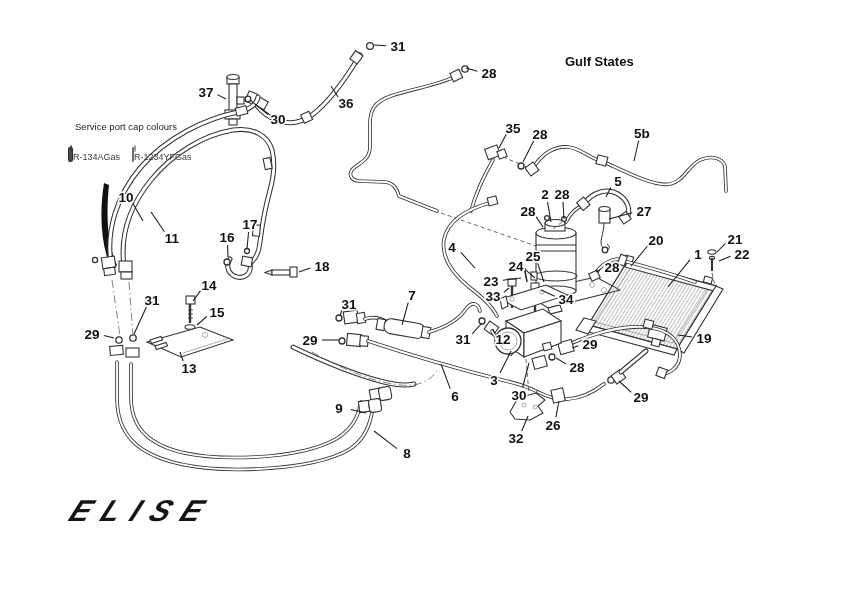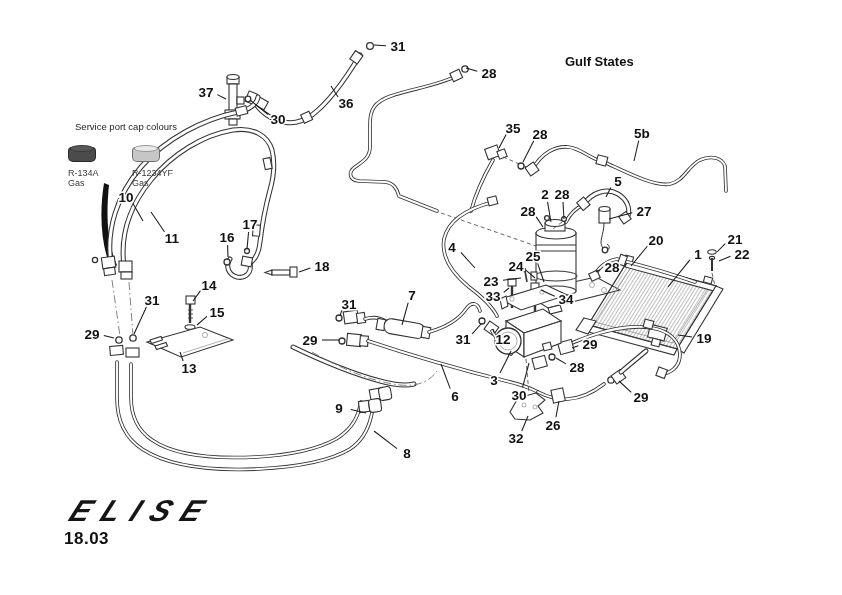--- a/index.html
+++ b/index.html
@@ -20,21 +20,21 @@
   .oring{fill:#fff;stroke:#333;stroke-width:1.3}
   .leader{stroke:#1a1a1a;stroke-width:1.05}
   .callout-text{font:700 13.5px "Liberation Sans",sans-serif;fill:#111;
                 paint-order:stroke;stroke:#fff;stroke-width:3px;}
   .region-label{font:700 13px "Liberation Sans",sans-serif;fill:#111}
 
   
   .legend{position:absolute;left:62px;top:121px;width:128px;z-index:3}
   .legend-title{font-size:9.5px;color:#222;text-align:center;margin-bottom:11px;white-space:nowrap}
   .caps-row{display:flex;justify-content:center;gap:12px}
-  .cap-item{display:flex;flex-direction:column;align-items:flex-start;width:52px}
+  .cap-item{display:flex;flex-direction:row;align-items:flex-end;width:52px}
   .cap{width:26px;height:13px;border-radius:4px 4px 5px 5px;border:1px solid rgba(0,0,0,.45);
        position:relative;margin-top:4px}
   .cap::before{content:"";position:absolute;left:1px;right:1px;top:-3px;height:7px;border-radius:50%;
        background:inherit;border:1px solid rgba(0,0,0,.35);box-sizing:border-box;filter:brightness(1.18)}
   .cap-name{font-size:9px;color:#3a3a3a;margin-top:6px;white-space:nowrap}
   .cap-gas{font-size:9px;color:#3a3a3a;margin-top:0}
 
   
   .logo-block{position:absolute;left:64px;top:494px;z-index:3}
   .logo{font-style:italic;font-weight:800;font-size:30px;letter-spacing:11px;color:#151515;
@@ -436,16 +436,15 @@
     <div class="cap-item">
       <div class="cap" style="background-color: rgb(198, 198, 198);"></div>
       <div class="cap-name">R-1234YF</div>
       <div class="cap-gas">Gas</div>
     </div>
   </div>
 </div>
 
 <div class="logo-block">
   <div class="logo">ELISE</div>
-  <div class="page-num">18.03</div>
 </div>
 
 </div>
 
 </body></html>

